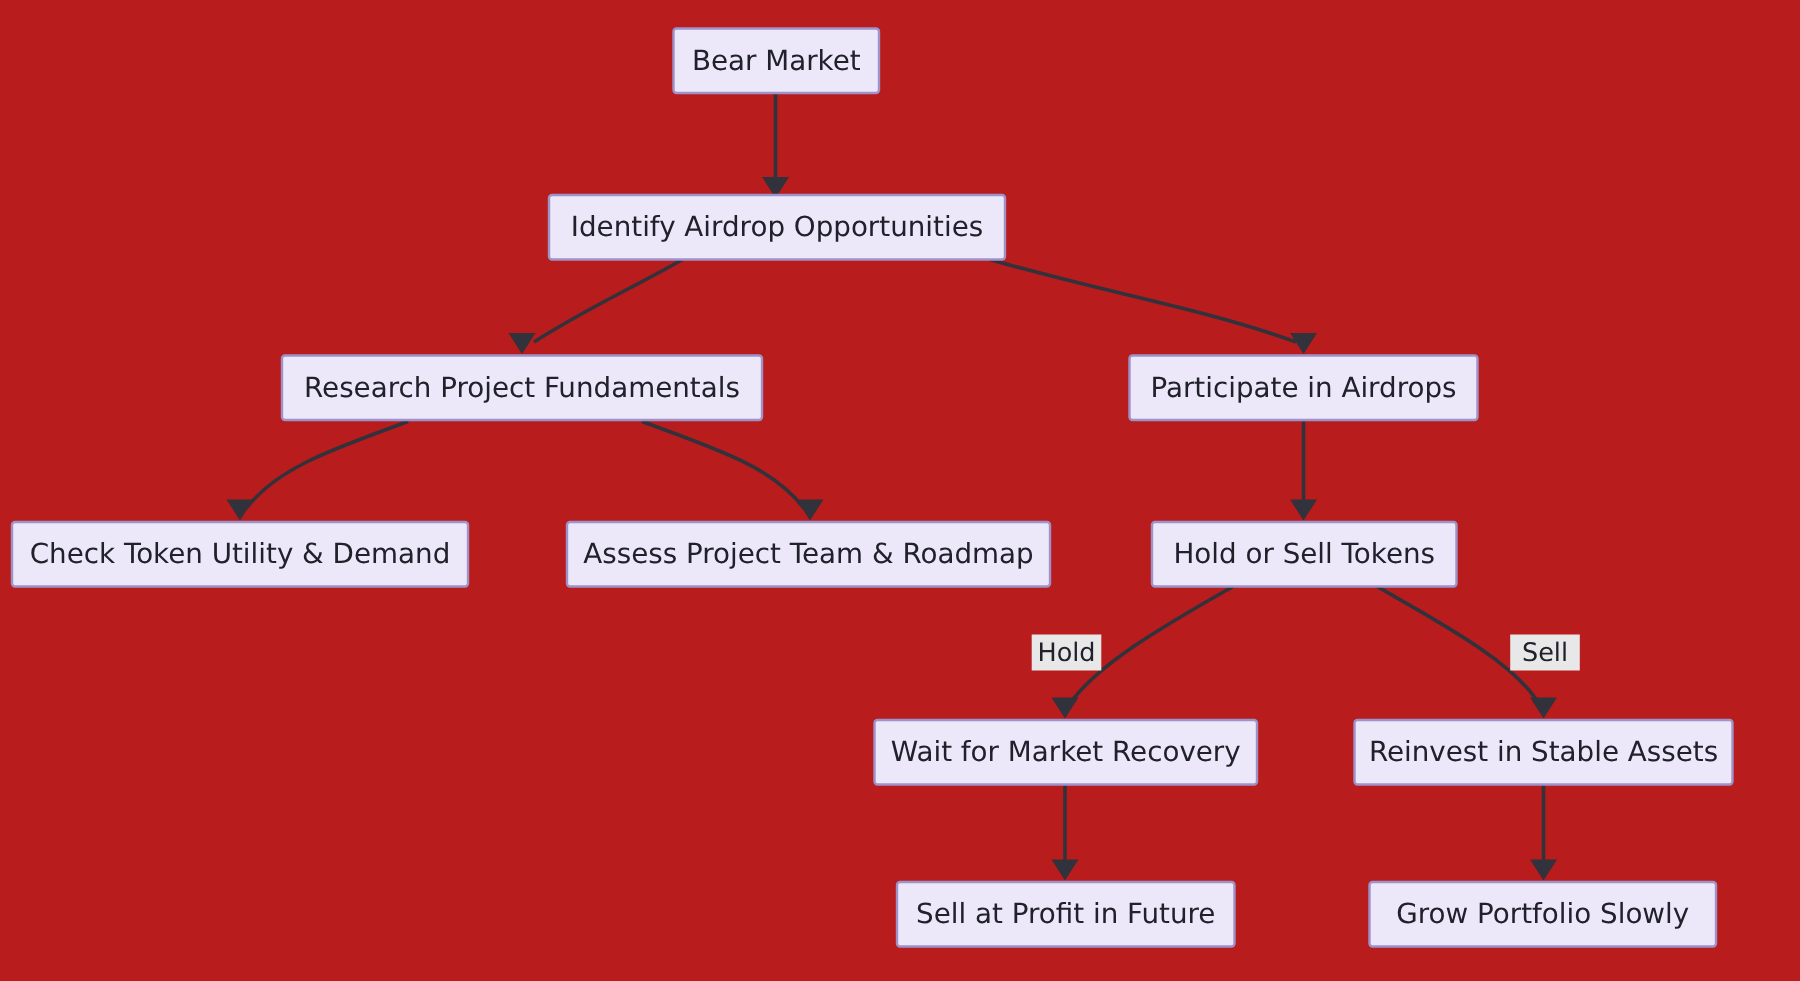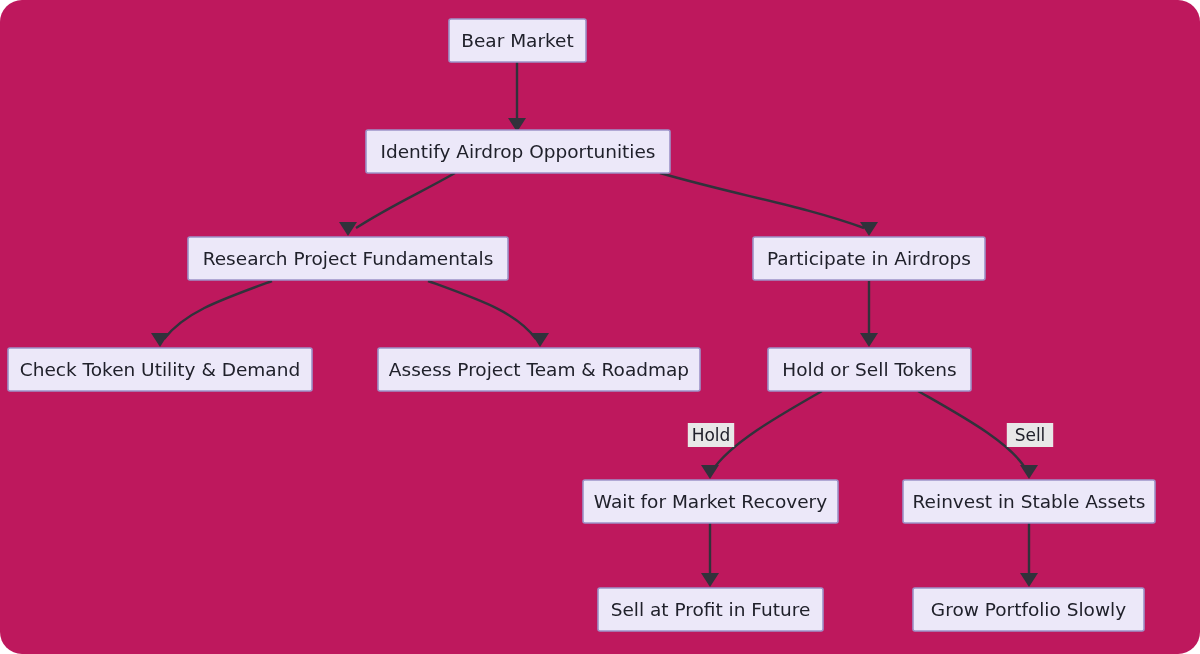--- a/index.html
+++ b/index.html
@@ -10,22 +10,21 @@
   body {
     width: 1200px;
     height: 654px;
     overflow: hidden;
     font-family: "DejaVu Sans", sans-serif;
   }
   #flowchart-root {
     position: relative;
     width: 1200px;
     height: 654px;
-    background: #be185d;
-    border-radius: 22px;
+    background: #b91c1c;
   }
   svg#flow-svg {
     position: absolute;
     top: 0;
     left: 0;
     width: 1200px;
     height: 654px;
     display: block;
   }
   .node-rect {

